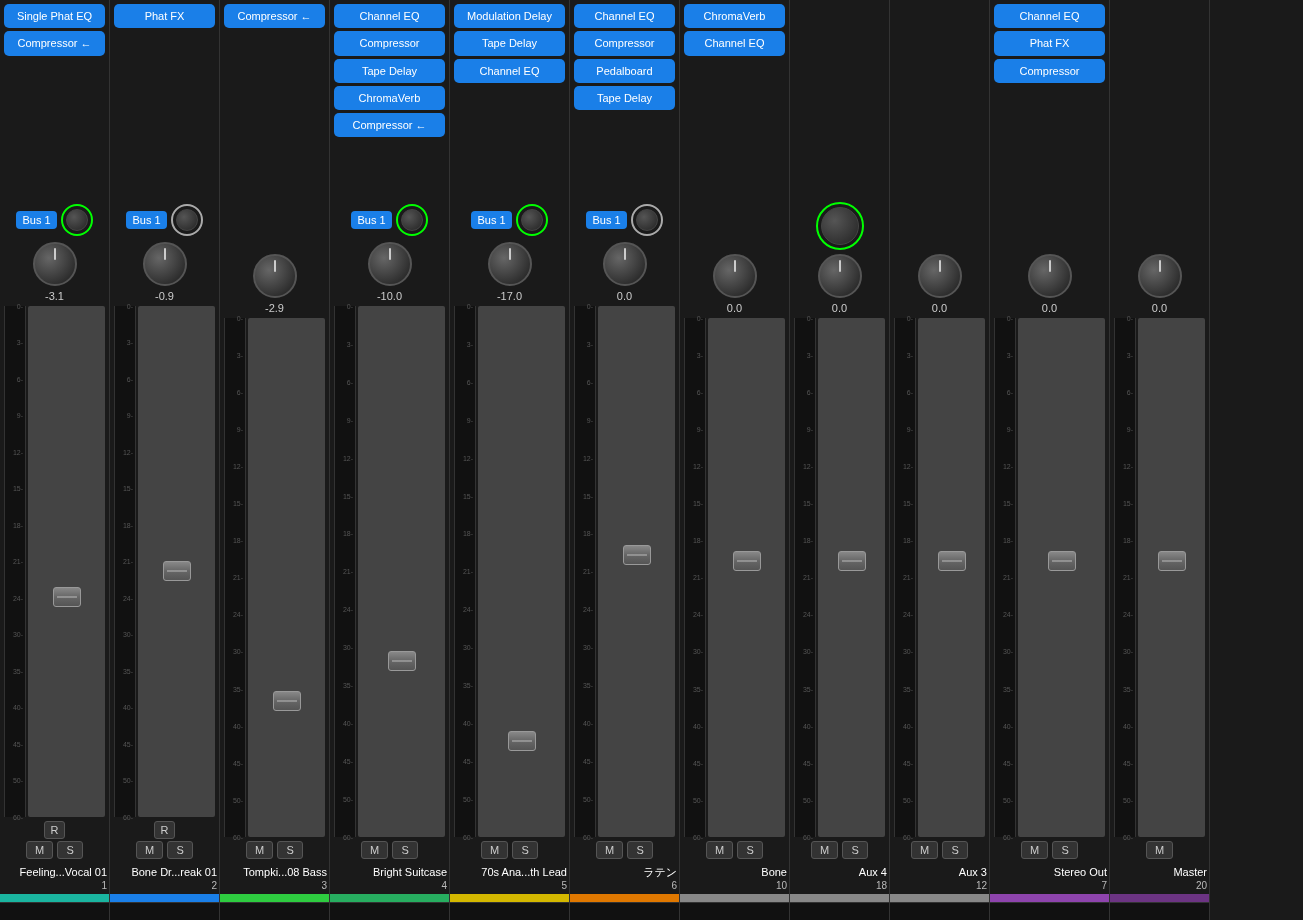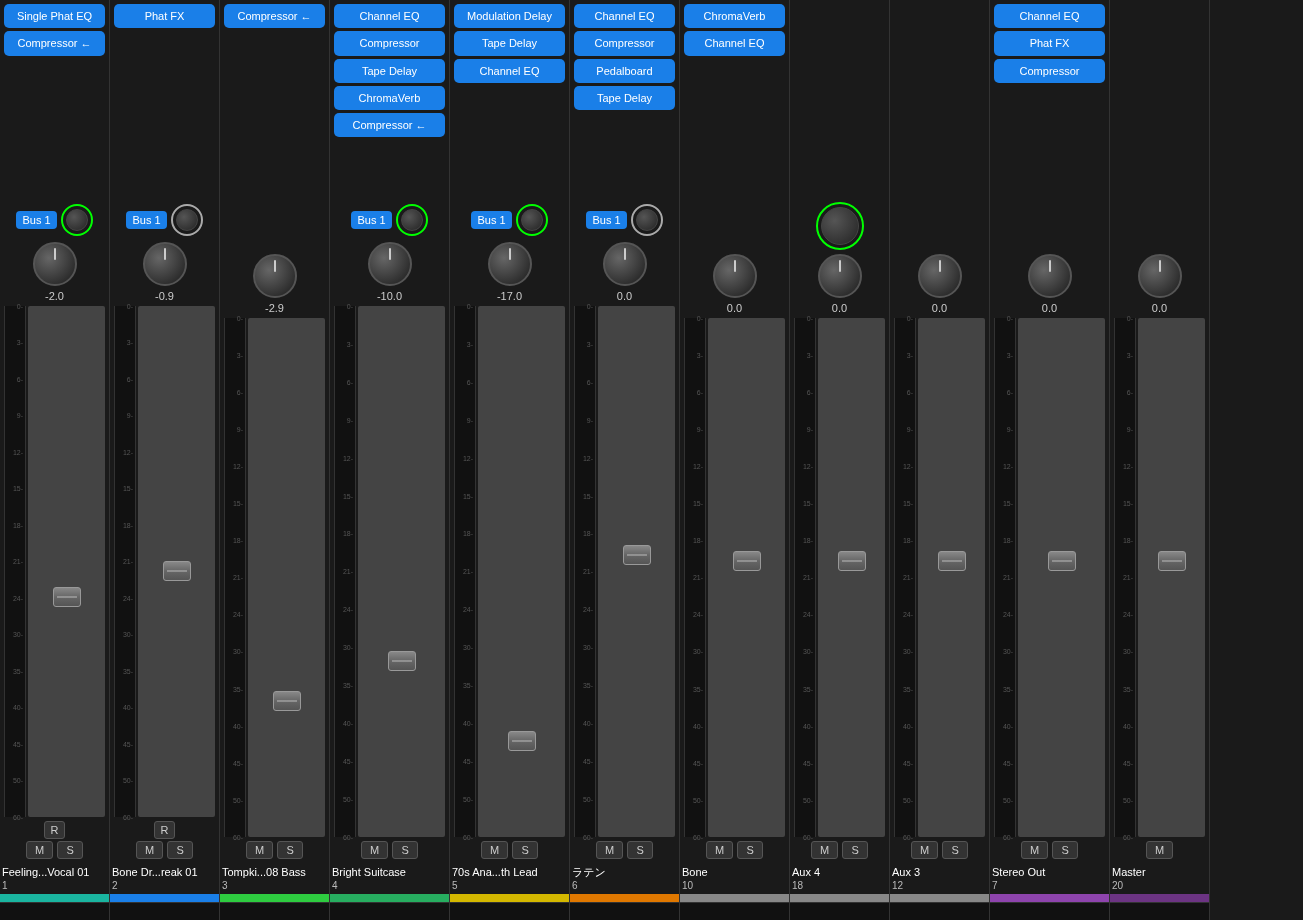--- a/index.html
+++ b/index.html
@@ -142,21 +142,21 @@
       color: #ccc;
       border: 1px solid #555;
       border-radius: 3px;
       padding: 2px 8px;
       font-size: 11px;
       cursor: pointer;
       min-width: 26px;
       text-align: center;
     }
     .channel-label {
-      text-align: left;
+      text-align: right;
       font-size: 11px;
       padding: 4px 2px 2px;
       line-height: 1.3;
       color: #fff;
       font-weight: 500;
     }
     .channel-label .num {
       font-size: 10px;
       color: #bbb;
       display: block;
@@ -224,21 +224,21 @@
         <button class="bus-btn">Bus 1</button>
         <div class="send-ring" style="border-color:#0f0">
           <div class="send-ring-inner"></div>
         </div>
       </div>
 
     <div class="volume-knob-area">
       <div class="volume-knob"></div>
     </div>
 
-    <div class="db-value">-2.0</div>
+    <div class="db-value">-3.1</div>
     <div style="flex:1;display:flex;flex-direction:column;min-height:0;">
 
     <div class="fader-area">
       <div class="scale-area">
             <span style="position:absolute;top:0%;right:2px;font-size:7px;color:#555;transform:translateY(-50%)">0-</span>
             <span style="position:absolute;top:7.142857142857142%;right:2px;font-size:7px;color:#555;transform:translateY(-50%)">3-</span>
             <span style="position:absolute;top:14.285714285714285%;right:2px;font-size:7px;color:#555;transform:translateY(-50%)">6-</span>
             <span style="position:absolute;top:21.428571428571427%;right:2px;font-size:7px;color:#555;transform:translateY(-50%)">9-</span>
             <span style="position:absolute;top:28.57142857142857%;right:2px;font-size:7px;color:#555;transform:translateY(-50%)">12-</span>
             <span style="position:absolute;top:35.714285714285715%;right:2px;font-size:7px;color:#555;transform:translateY(-50%)">15-</span>

